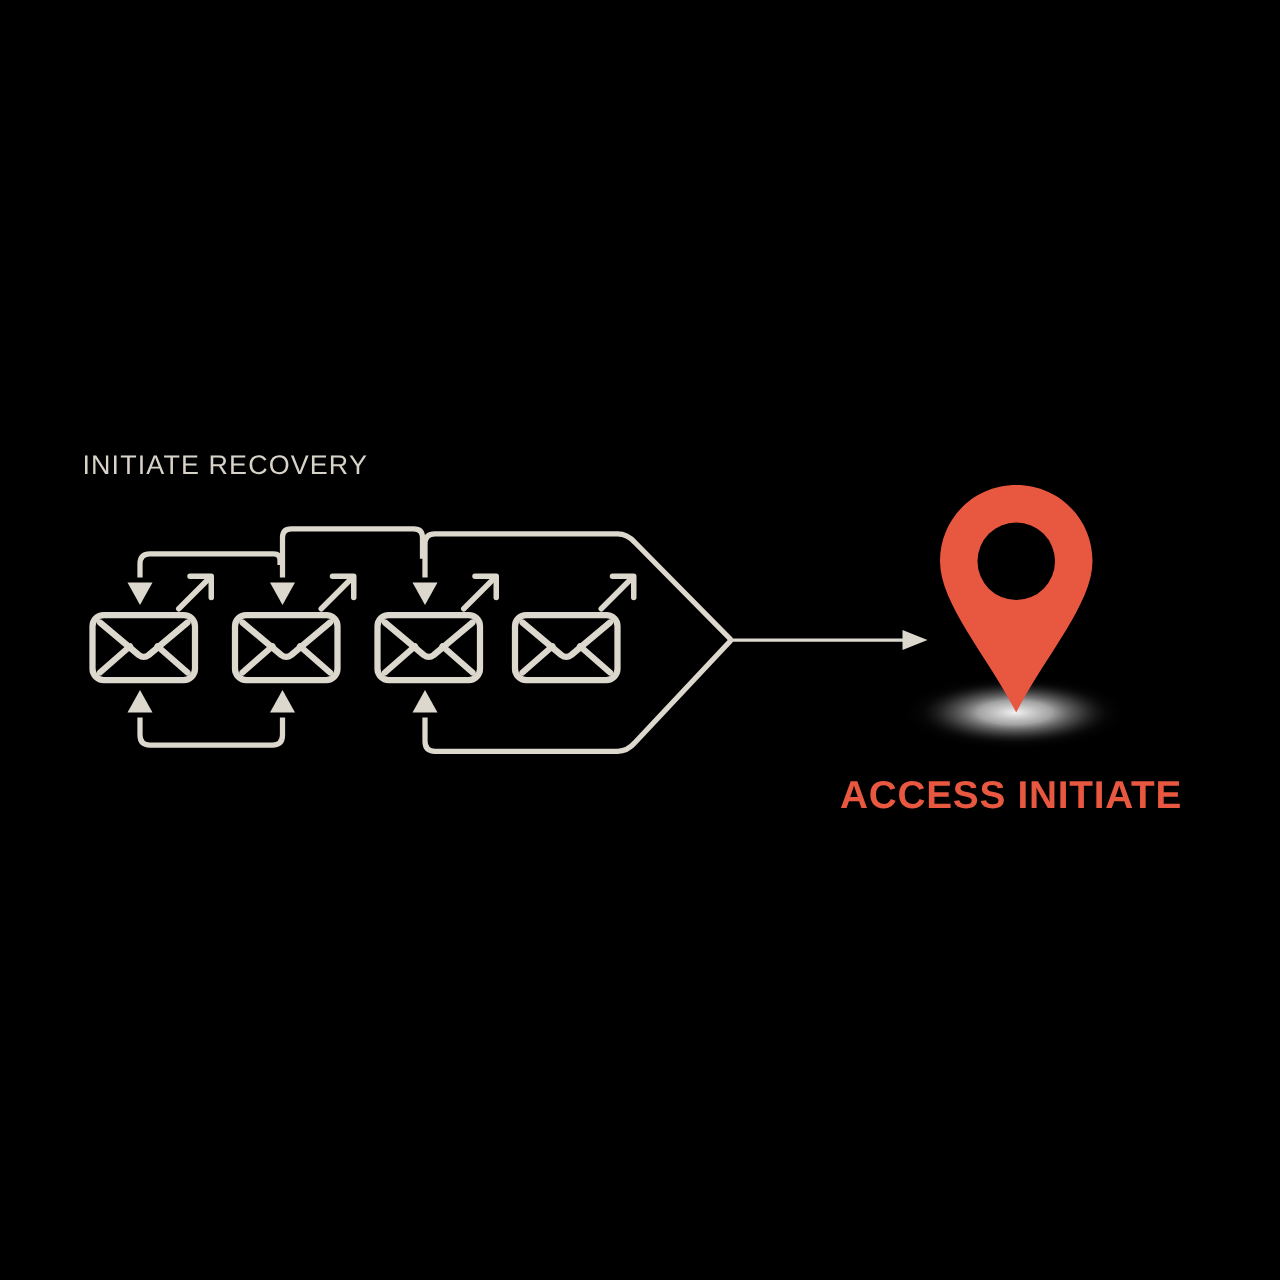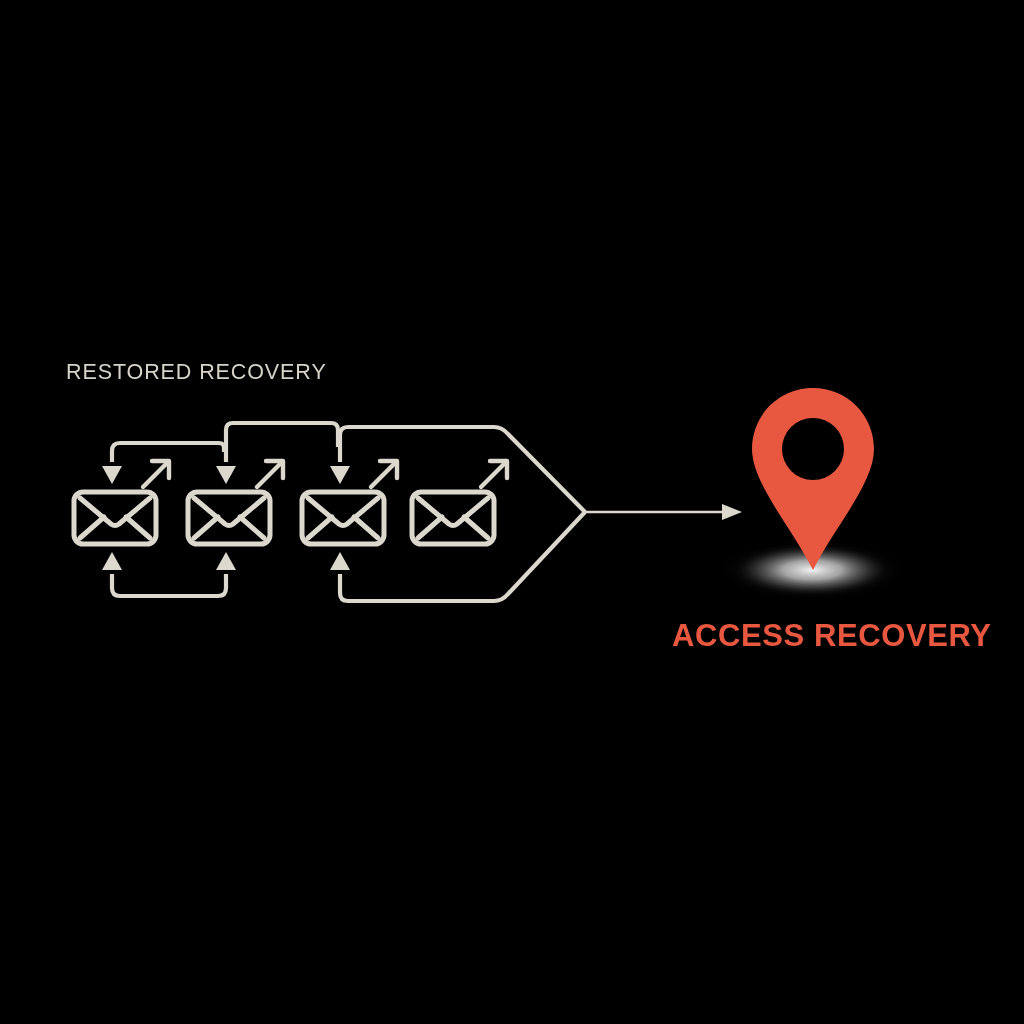--- a/index.html
+++ b/index.html
@@ -150,17 +150,17 @@
     <g>
       <path d="M 813,388
                C 779,388 752,415 752,449
                C 752,483 790,525 813,570
                C 836,525 874,483 874,449
                C 874,415 847,388 813,388 Z" fill="#e8573f"></path>
       <circle cx="813" cy="449" r="31" fill="#000000"></circle>
     </g>
   </svg>
 
-  <div class="label-text" id="initiate-label">RESTORED RECOVERY</div>
+  <div class="label-text" id="initiate-label">INITIATE RECOVERY</div>
 
-  <div class="label-text" id="restored-label">ACCESS RECOVERY</div>
+  <div class="label-text" id="restored-label">ACCESS INITIATE</div>
 
 </div>
 
 </body></html>

